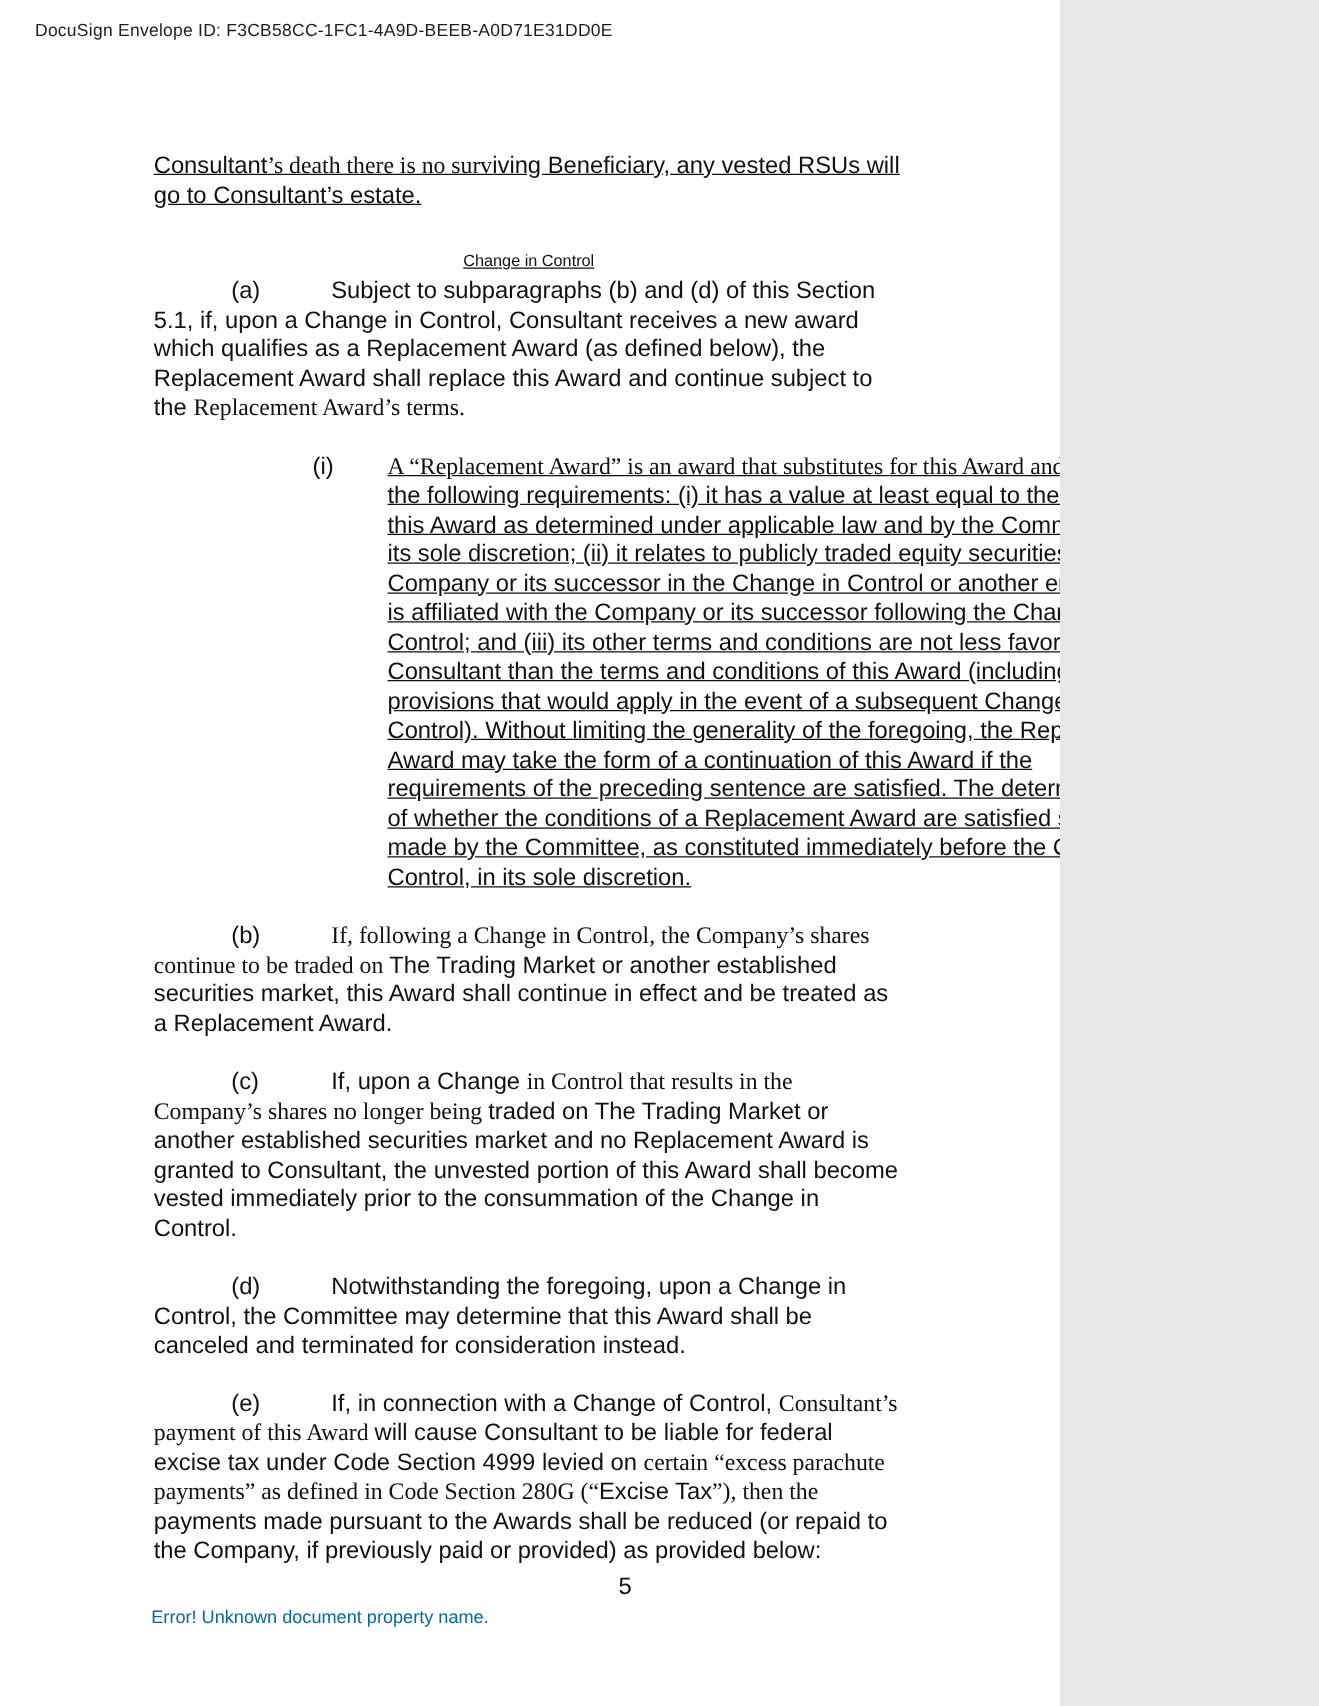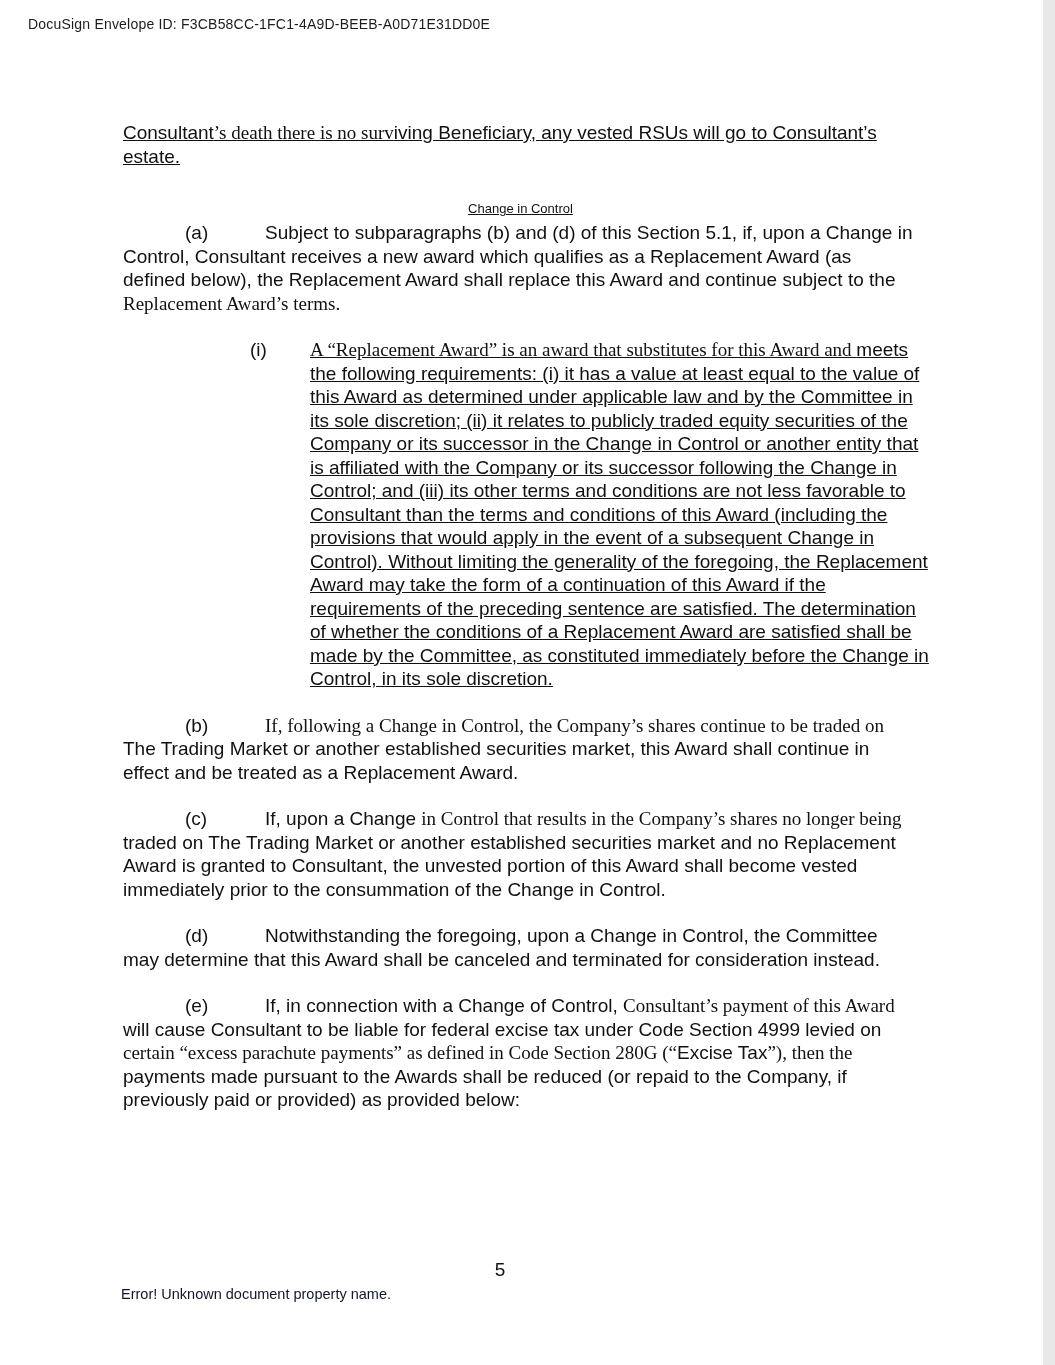--- a/index.html
+++ b/index.html
@@ -2,21 +2,21 @@
 <html><head>
 <meta charset="utf-8">
 <style>
   html, body {
     margin: 0;
     padding: 0;
     background: #e8e8e8;
   }
   .page {
     position: relative;
-    width: 1043px;
+    width: 848px;
     height: 1365px;
     background: #ffffff;
     color: #111111;
     font-family: "Liberation Sans", sans-serif;
     overflow: hidden;
   }
   .envelope-line {
     position: absolute;
     top: 16px;
     left: 28px;
@@ -74,21 +74,21 @@
     left: 0;
     width: 1000px;
     text-align: center;
     font-size: 19px;
   }
   .error-note {
     position: absolute;
     top: 1286px;
     left: 121px;
     font-size: 14.5px;
-    color: #0f172a;
+    color: #0369a1;
   }
 </style>
 </head>
 <body>
 
 <div class="page">
 
   <div class="envelope-line">DocuSign Envelope ID: F3CB58CC-1FC1-4A9D-BEEB-A0D71E31DD0E</div>
 
   <div class="doc-body">

